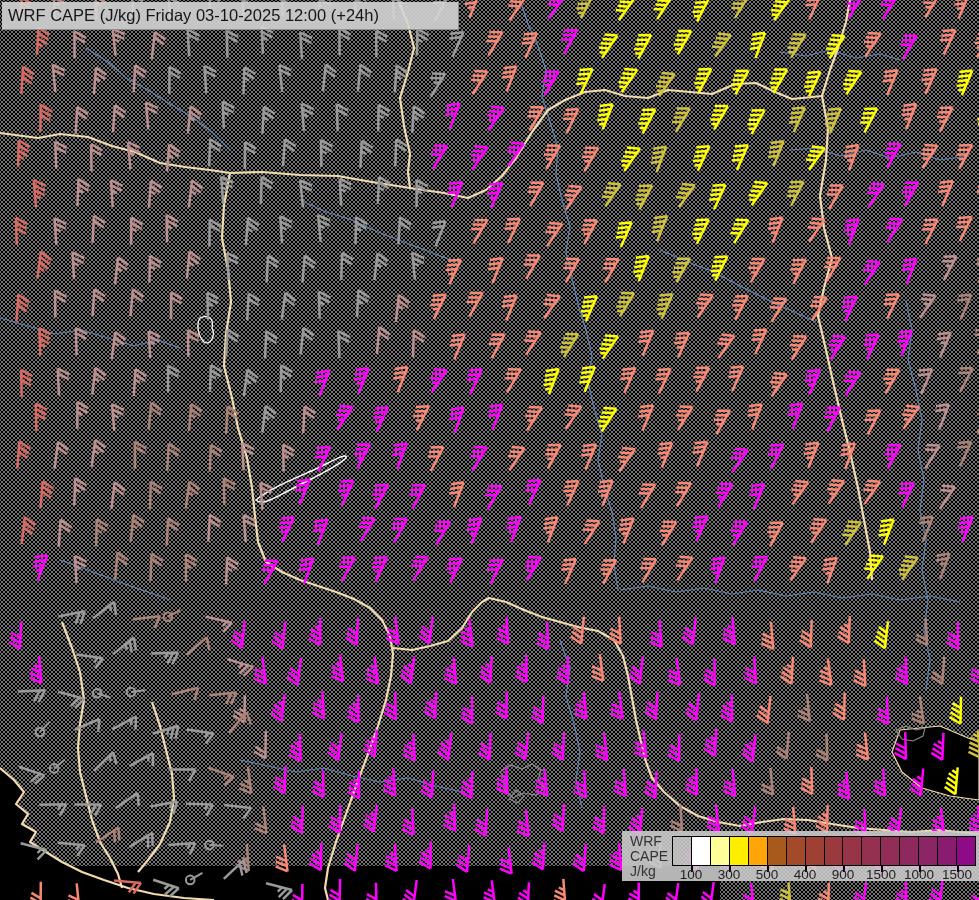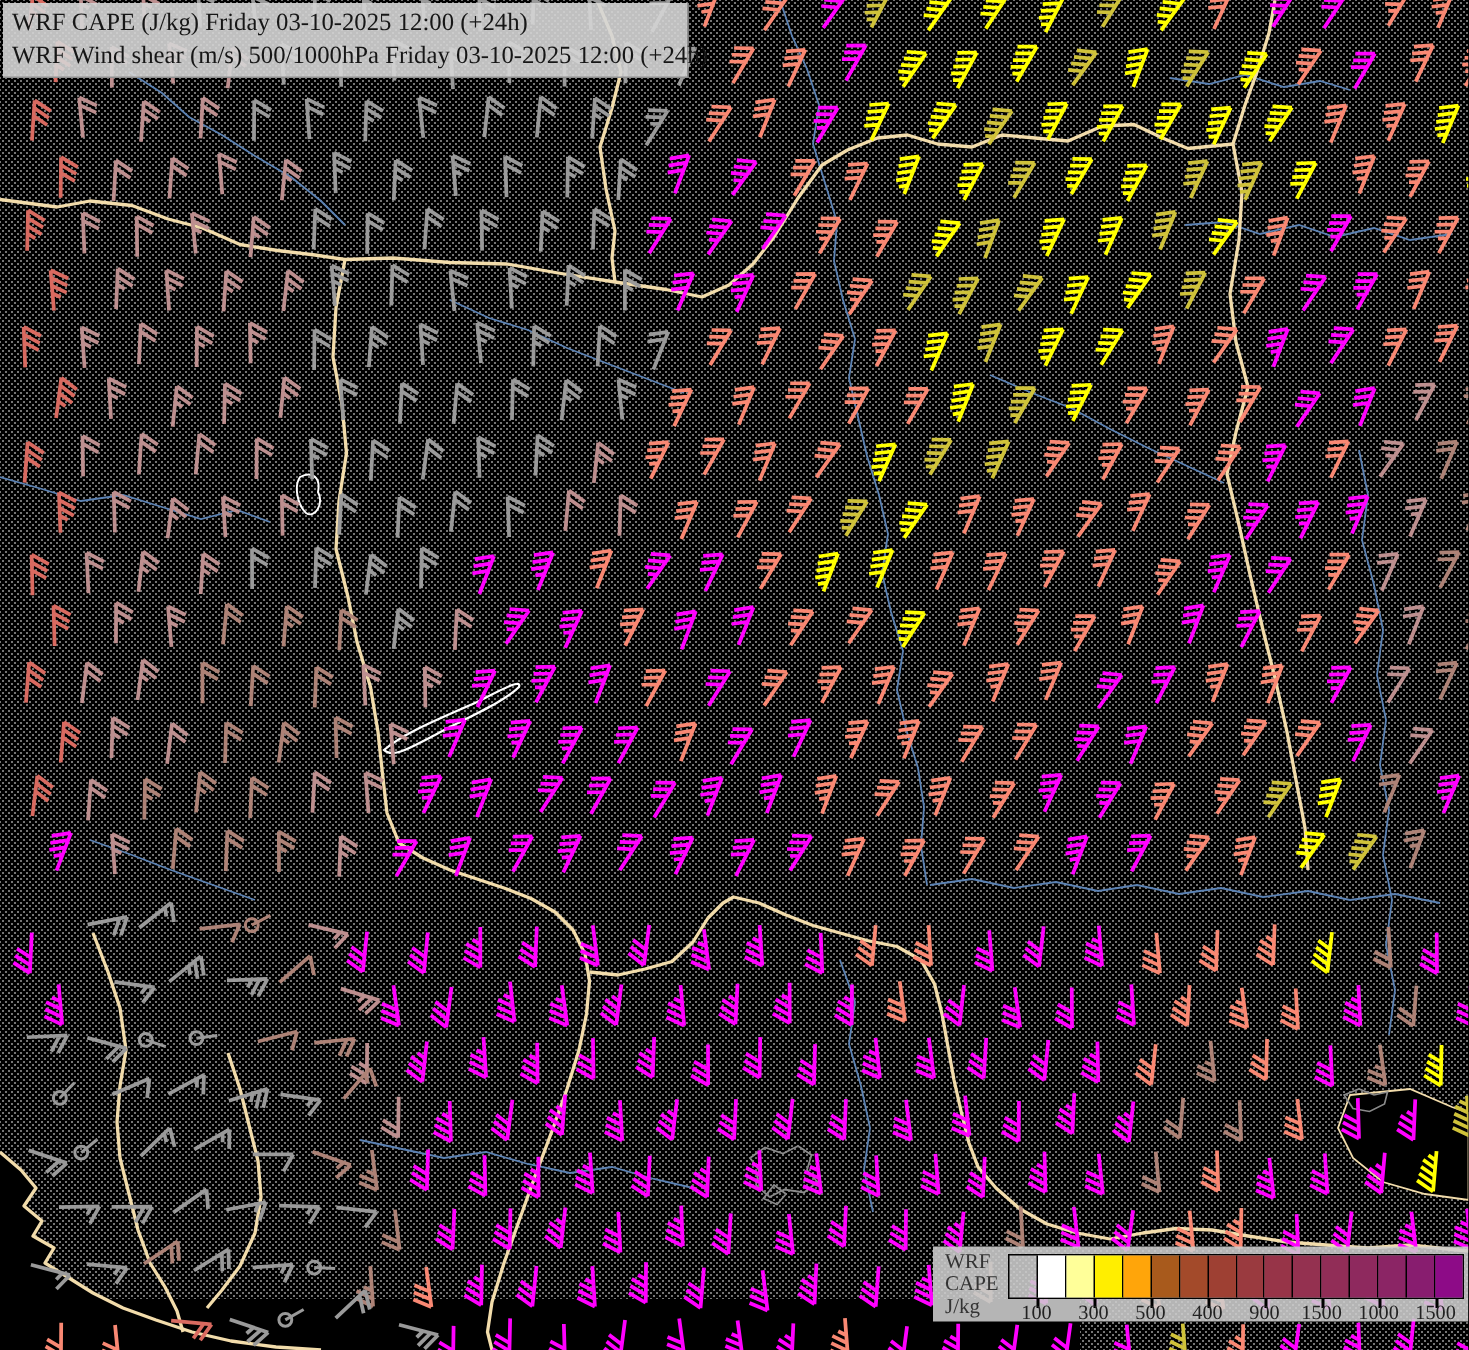--- a/index.html
+++ b/index.html
@@ -1,18 +1,18 @@
 <!DOCTYPE html>
 <html><head>
 <meta charset="utf-8">
 <style>
   html,body{margin:0;padding:0;background:#000;}
   .stage{
     position:relative;width:979px;height:900px;overflow:hidden;
-    font-family:Liberation Serif, serif;
+    font-family:Liberation Sans, sans-serif;
     background-color:#000;
     background-image:
       radial-gradient(#757575 0.7px, transparent 0.9px),
       radial-gradient(#757575 0.7px, transparent 0.9px);
     background-size:4px 4px;
     background-position:0 0, 2px 2px;
   }
   svg.maplayer{position:absolute;left:0;top:0;}
   .titlebox{
     position:absolute;left:2px;top:2px;width:446px;
@@ -715,21 +715,20 @@
         <path d="M828.8,882.8 L828.4,909.8 M828.4,909.8 L817.3,903.2 M828.5,904.6 L818.3,898.5 M828.6,899.4 L819.3,893.9 M828.6,894.2 L823.5,891.1" stroke="#f98873" stroke-width="2.5" fill="none" stroke-linecap="butt"></path>
         <path d="M866.1,882.6 L862.5,909.3 M862.5,909.3 L852.2,901.4 M863.2,904.2 L853.7,896.9 M863.9,899.0 L855.3,892.4" stroke="#ff00ff" stroke-width="2.5" fill="none" stroke-linecap="butt"></path>
         <path d="M905.6,881.8 L906.6,908.8 M906.6,908.8 L895.1,902.7 M906.4,903.6 L895.9,898.0 M906.2,898.4 L896.7,893.4 M906.0,893.2 L900.7,890.4" stroke="#ff00ff" stroke-width="2.5" fill="none" stroke-linecap="butt"></path>
         <path d="M942.5,879.1 L939.7,906.0 M939.7,906.0 L929.2,898.3 M940.2,900.8 L930.6,893.8 M940.8,895.6 L932.0,889.3" stroke="#ff00ff" stroke-width="2.5" fill="none" stroke-linecap="butt"></path>
         <path d="M980.7,884.1 L981.0,911.1 M981.0,911.1 L969.7,904.7 M981.0,905.9 L970.6,900.1 M980.9,900.7 L971.5,895.4" stroke="#ff00ff" stroke-width="2.5" fill="none" stroke-linecap="butt"></path>
       </g>
   </svg>
 
   <div class="titlebox">
     <div>WRF CAPE (J/kg) Friday 03-10-2025 12:00 (+24h)</div>
-    <div>WRF Wind shear (m/s) 500/1000hPa Friday 03-10-2025 12:00 (+24h)</div>
   </div>
 
   <div class="legend">
     <div class="legend-sidelabel">
       <div>WRF</div>
       <div>CAPE</div>
       <div>J/kg</div>
     </div>
     <div class="legend-bar" id="legend-bar">
         <div class="legend-cell" style="background: transparent;"></div>

